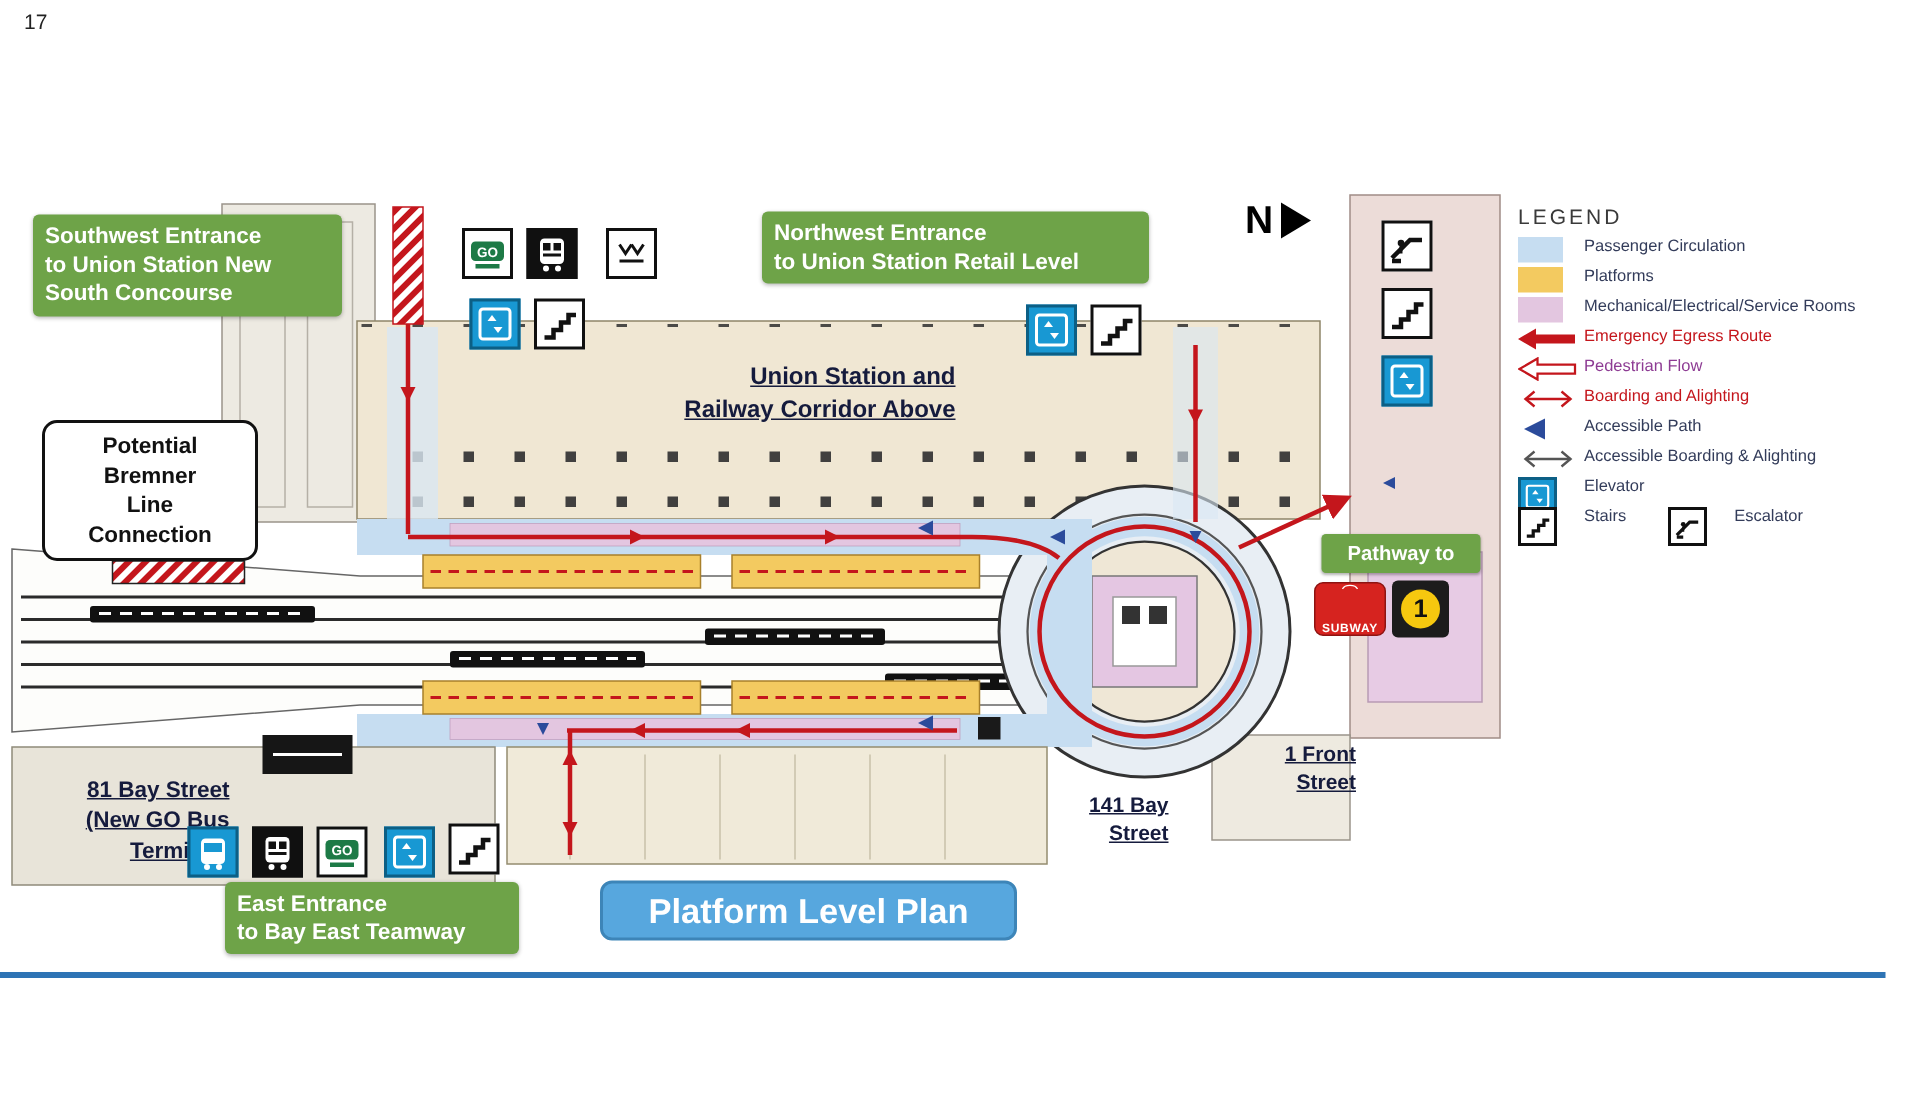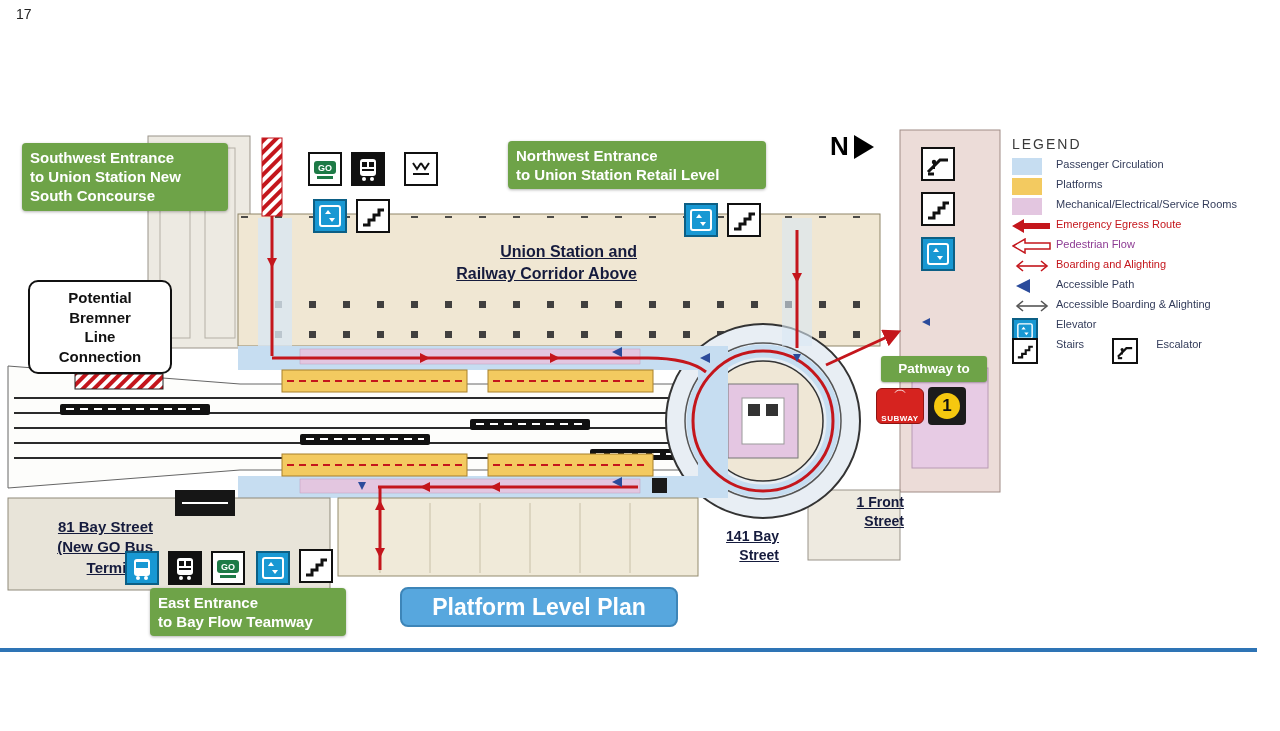--- a/index.html
+++ b/index.html
@@ -198,21 +198,21 @@
     <div>South Concourse</div>
   </div>
 
   <div class="abs callout" style="left:508px;top:141px;width:258px">
     <div>Northwest Entrance</div>
     <div>to Union Station Retail Level</div>
   </div>
 
   <div class="abs callout" style="left:150px;top:588px;width:196px">
     <div>East Entrance</div>
-    <div>to Bay Flow Teamway</div>
+    <div>to Bay East Teamway</div>
   </div>
 
   <div class="abs note" style="left:28px;top:280px;width:144px">
     <div>Potential</div>
     <div>Bremner Line</div>
     <div>Connection</div>
   </div>
 
   <div class="abs maplabel" style="left:352px;top:241px;width:285px;font-size:16px">
     <span>Union Station and</span>

